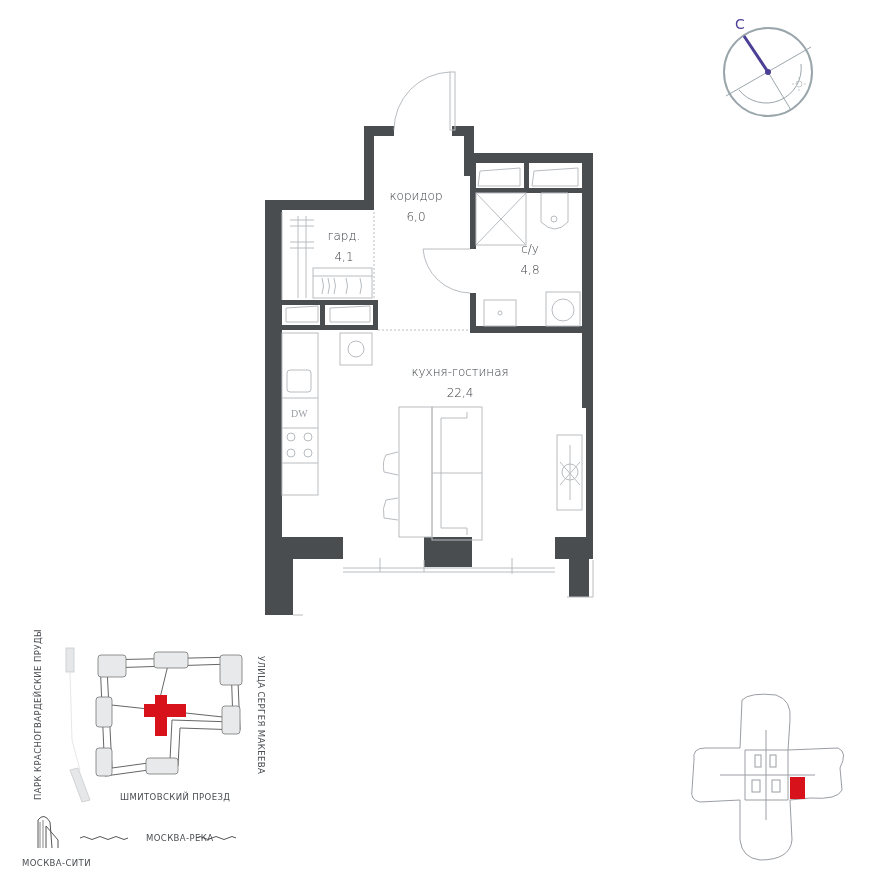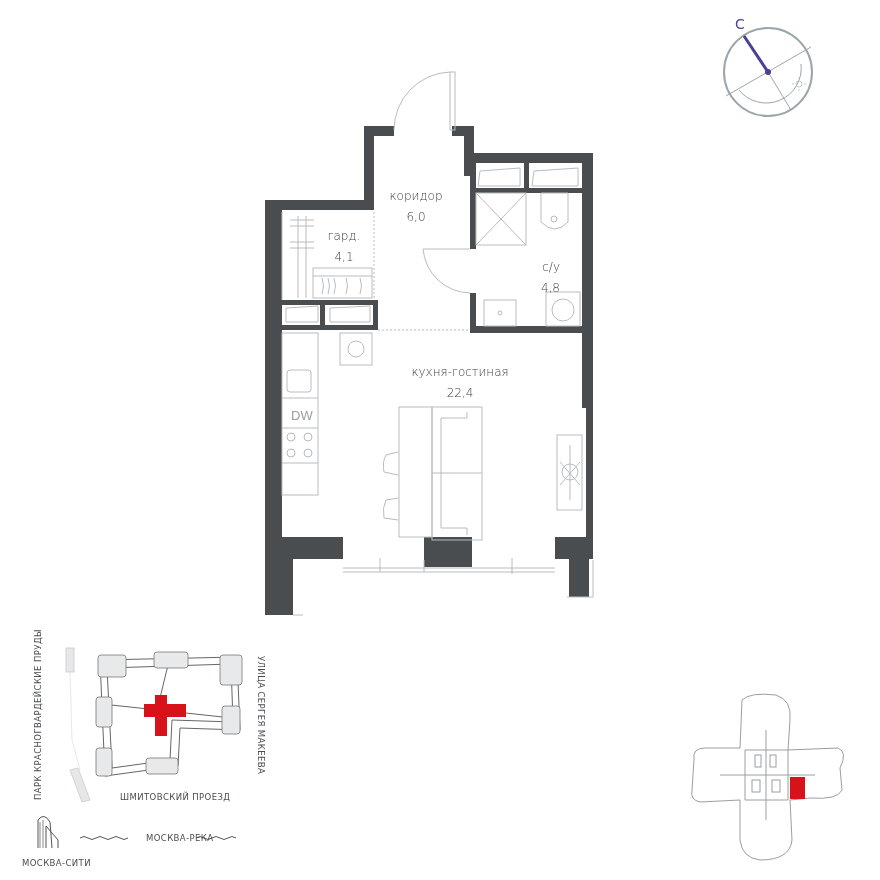--- a/index.html
+++ b/index.html
@@ -1,20 +1,20 @@
 <!DOCTYPE html>
 <html><head>
 <meta charset="utf-8">
 <style>
   html, body { margin:0; padding:0; background:#ffffff; }
   body { width:880px; height:880px; position:relative; overflow:hidden; font-family:"Liberation Sans", sans-serif; }
   .layer { position:absolute; left:0; top:0; }
   .room-label { position:absolute; text-align:center; color:#3c3f43; font-size:12px; line-height:21px; font-family:"DejaVu Sans", sans-serif; font-weight:300; }
   .map-label { font-family:"DejaVu Sans", sans-serif; fill:#4a4d52; font-size:8.5px; letter-spacing:0.4px; }
-  .dw { position:absolute; font-size:13px; color:#9a9ea3; font-family:Liberation Sans, sans-serif; }
+  .dw { position:absolute; font-size:10px; color:#9a9ea3; font-family:Liberation Serif, serif; }
 </style>
 </head>
 <body>
 
 <svg class="layer" width="880" height="880" viewBox="0 0 880 880">
   <g fill="#4a4d50">
 
     <rect x="364" y="126" width="30" height="10"></rect>
     <rect x="364" y="126" width="10" height="82"></rect>
     <rect x="452" y="126" width="22" height="10"></rect>
@@ -129,21 +129,21 @@
 </svg>
 
 <div class="room-label" style="left:372px; top:186px; width:88px;">
   <div>коридор</div>
   <div>6,0</div>
 </div>
 <div class="room-label" style="left:316px; top:226px; width:56px;">
   <div>гард.</div>
   <div>4,1</div>
 </div>
-<div class="room-label" style="left:500px; top:257px; width:60px;text-align:right;">
+<div class="room-label" style="left:500px; top:239px; width:60px;">
   <div>с/у</div>
   <div>4,8</div>
 </div>
 <div class="room-label" style="left:375px; top:362px; width:170px;">
   <div>кухня-гостиная</div>
   <div>22,4</div>
 </div>
 <div class="dw" style="left:291px; top:408px;">DW</div>
 
 <svg class="layer" width="880" height="880" viewBox="0 0 880 880" style="pointer-events:none;">

